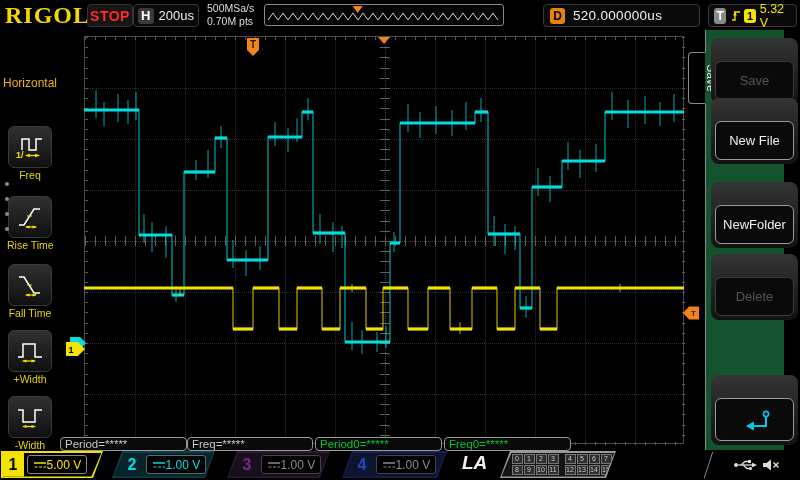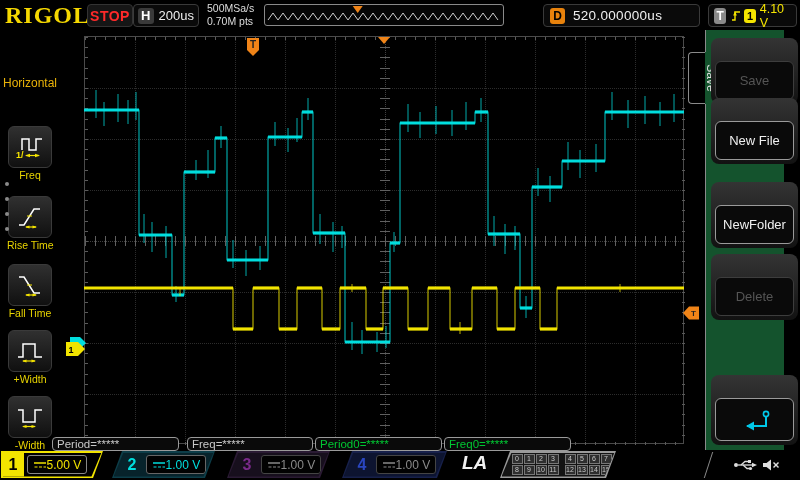--- a/index.html
+++ b/index.html
@@ -96,21 +96,21 @@
       <span class="chip d-chip">D</span>
       <span class="d-val">520.000000us</span>
     </div>
     <div class="tb-box t-box">
       <span class="chip t-chip">T</span>
       <svg width="12" height="15">
         <path d="M2,12 H5 V4 H10" stroke="#f5e400" fill="none" stroke-width="1.4"></path>
         <polygon points="5,3 3.2,7.5 6.8,7.5" fill="#f5e400"></polygon>
       </svg>
       <span class="chip one-chip">1</span>
-      <span class="t-val">4.10 V</span>
+      <span class="t-val">5.32 V</span>
     </div>
   </div>
 
   <div class="left-menu">
     <div class="lm-title">Horizontal</div>
 
 
     <div class="lm-item" style="top:96px;">
       <div class="lm-btn">
           <svg width="30" height="26">
@@ -300,21 +300,21 @@
         <text x="253" y="48" text-anchor="middle" font-size="10" font-weight="bold" fill="#222">T</text>
         <polygon points="378,37 390,37 384,44" fill="#f08418"></polygon>
         <polygon points="699,306.5 689,306.5 683,313 689,319.5 699,319.5" fill="#f08418"></polygon>
         <text x="691" y="316" font-size="8" font-weight="bold" fill="#222">T</text>
         <polygon points="70,337 80,337 86,343 80,349 70,349" fill="#00dede"></polygon>
         <polygon points="66,342 78,342 85,349 78,356 66,356" fill="#f2e400"></polygon>
         <text x="71" y="352.5" text-anchor="middle" font-size="9" font-weight="bold" fill="#000">1</text>
       </svg>
   </div>
 
-  <div class="meas" style="left: 52px; width: 127px; color: rgb(200, 200, 200);">Period=*****</div>
+  <div class="meas" style="left: 60px; width: 127px; color: rgb(200, 200, 200);">Period=*****</div>
   <div class="meas" style="left: 187px; width: 126px; color: rgb(200, 200, 200);">Freq=*****</div>
   <div class="meas" style="left: 315px; width: 127px; color: rgb(0, 200, 50);">Period0=*****</div>
   <div class="meas" style="left: 444px; width: 127px; color: rgb(0, 200, 50);">Freq0=*****</div>
 
   <div class="right-menu">
     <div class="rm-line" style="top:0;height:22px;"></div>
     <div class="rm-line" style="top:74px;height:346px;"></div>
     <div class="rm-tab"></div>
     <div class="rm-tab-label">Save</div>
 

